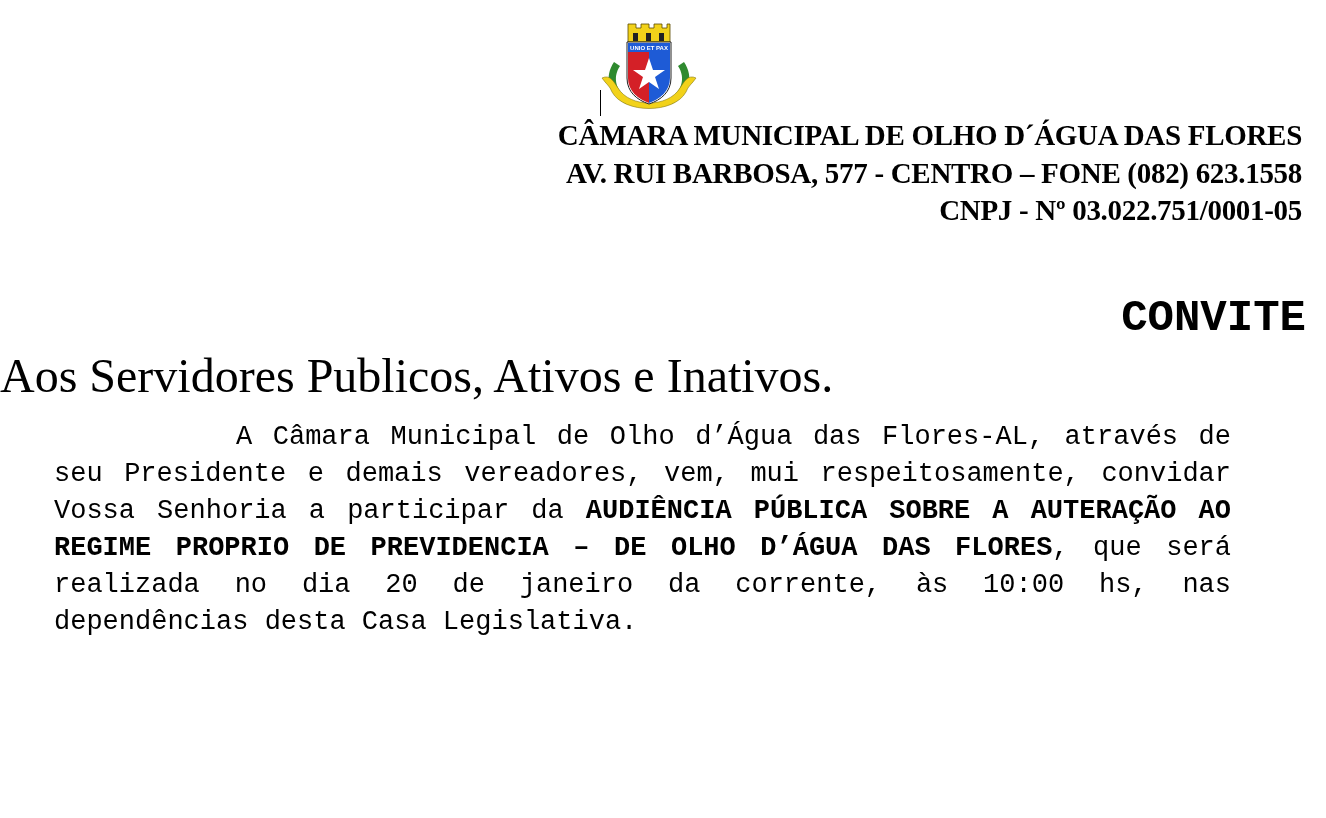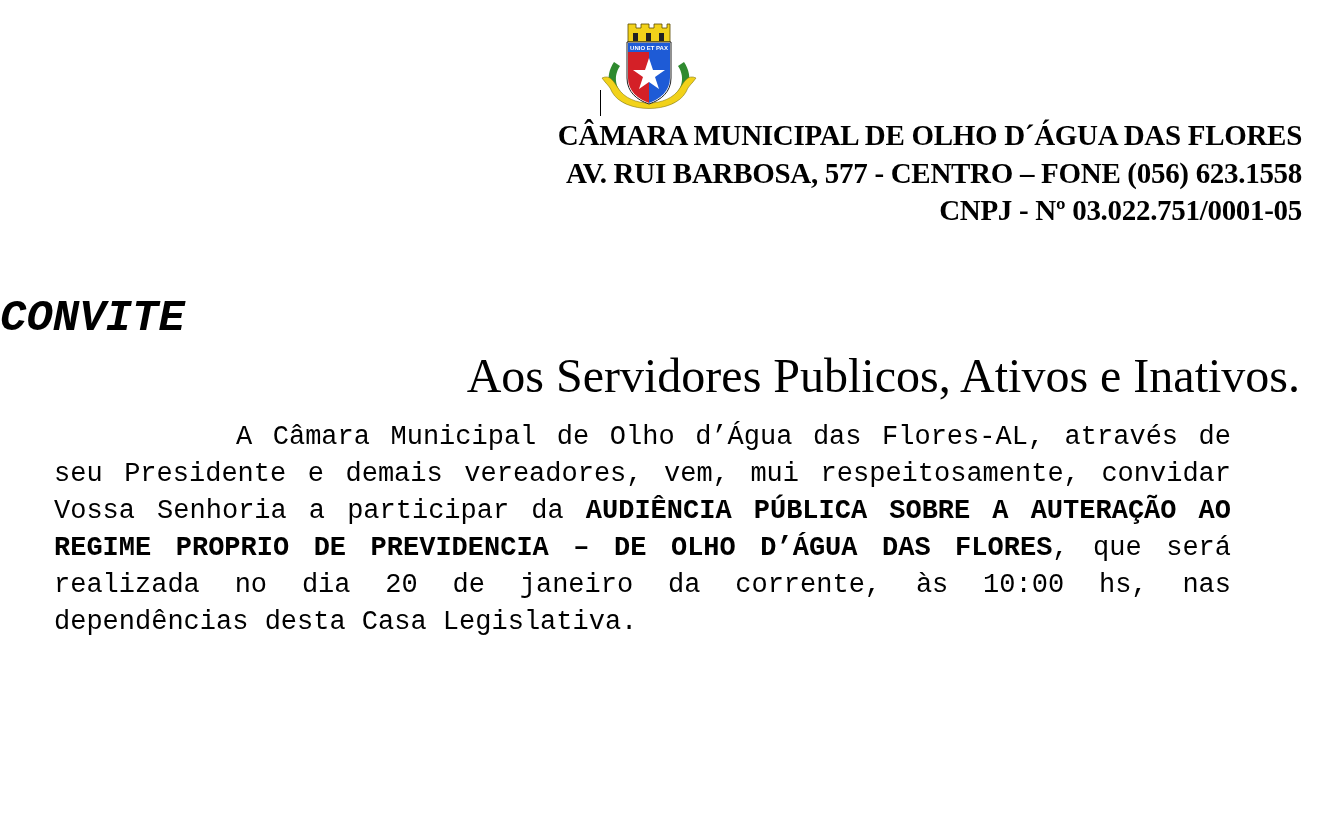--- a/index.html
+++ b/index.html
@@ -2,23 +2,23 @@
 <html><head>
 <meta charset="utf-8">
 <style>
   html, body { margin:0; padding:0; background:#ffffff; }
   body { width:1326px; height:818px; position:relative; overflow:hidden; color:#000; }
   .crest { position:absolute; left:600px; top:22px; width:98px; height:92px; }
   .cursor-mark { position:absolute; left:600px; top:90px; width:1px; height:26px; background:#000; }
   .header { position:absolute; left:0; top:117px; width:1302px; text-align:right;
     font-family:"Liberation Serif", serif; font-weight:bold; font-size:29px; line-height:37.5px; letter-spacing:-0.3px; }
   .header .email-link { color:#0000ee; text-decoration:underline; }
-  .title { position:absolute; left:0; top:291px; width:1306px; text-align:left;
-    font-family:"Liberation Mono", monospace; font-weight:bold; font-style:italic; font-size:44px; line-height:54px; }
-  .subtitle { position:absolute; left:0; top:346px; width:1300px; text-align:right;
+  .title { position:absolute; left:0; top:291px; width:1306px; text-align:right;
+    font-family:"Liberation Mono", monospace; font-weight:bold; font-size:44px; line-height:54px; }
+  .subtitle { position:absolute; left:0; top:346px; width:1300px; text-align:left;
     font-family:"Liberation Serif", serif; font-size:48px; line-height:60px; }
   .body-text { position:absolute; left:54px; top:419px; width:1177px;
     font-family:"Liberation Mono", monospace; font-size:27px; line-height:37px;
     text-align:justify; text-align-last:left; }
   .body-text .indent { display:inline-block; width:182px; }
   .body-text b { font-weight:bold; }
 </style>
 </head>
 <body>
 
@@ -38,20 +38,20 @@
   <path d="M28 21 h42 v9 h-42 z" fill="#1e5bd6"></path>
   <path d="M28 30 h21 v51 c-11 -4 -21 -12 -21 -25 z" fill="#d42027"></path>
   <path d="M49 30 h21 v26 c0 13 -10 21 -21 25 z" fill="#1e5bd6"></path>
   <text x="49" y="28" font-size="6" text-anchor="middle" fill="#ffffff" font-family="Liberation Sans, sans-serif" font-weight="bold">UNIO ET PAX</text>
   <polygon points="49,36 53,48 65,48 55,55 59,67 49,60 39,67 43,55 33,48 45,48" fill="#ffffff"></polygon>
 </svg>
 <div class="cursor-mark"></div>
 
 <div class="header">
   <div>CÂMARA MUNICIPAL DE OLHO D´ÁGUA DAS FLORES</div>
-  <div>AV. RUI BARBOSA, 577 - CENTRO – FONE (056) 623.1558</div>
+  <div>AV. RUI BARBOSA, 577 - CENTRO – FONE (082) 623.1558</div>
   <div>CNPJ - Nº 03.022.751/0001-05</div>
 </div>
 
 <div class="title">CONVITE</div>
 <div class="subtitle">Aos Servidores Publicos, Ativos e Inativos.</div>
 
 <div class="body-text"><span class="indent"></span><span>A Câmara Municipal de Olho d’Água das Flores-AL, através de seu Presidente e demais vereadores, vem, mui respeitosamente, convidar Vossa Senhoria a participar da </span><b>AUDIÊNCIA PÚBLICA SOBRE A AUTERAÇÃO AO REGIME PROPRIO DE PREVIDENCIA – DE OLHO D’ÁGUA DAS FLORES</b><span>, que será realizada no dia 20 de janeiro da corrente, às 10:00 hs, nas dependências desta Casa Legislativa.</span></div>
 
 </body></html>

